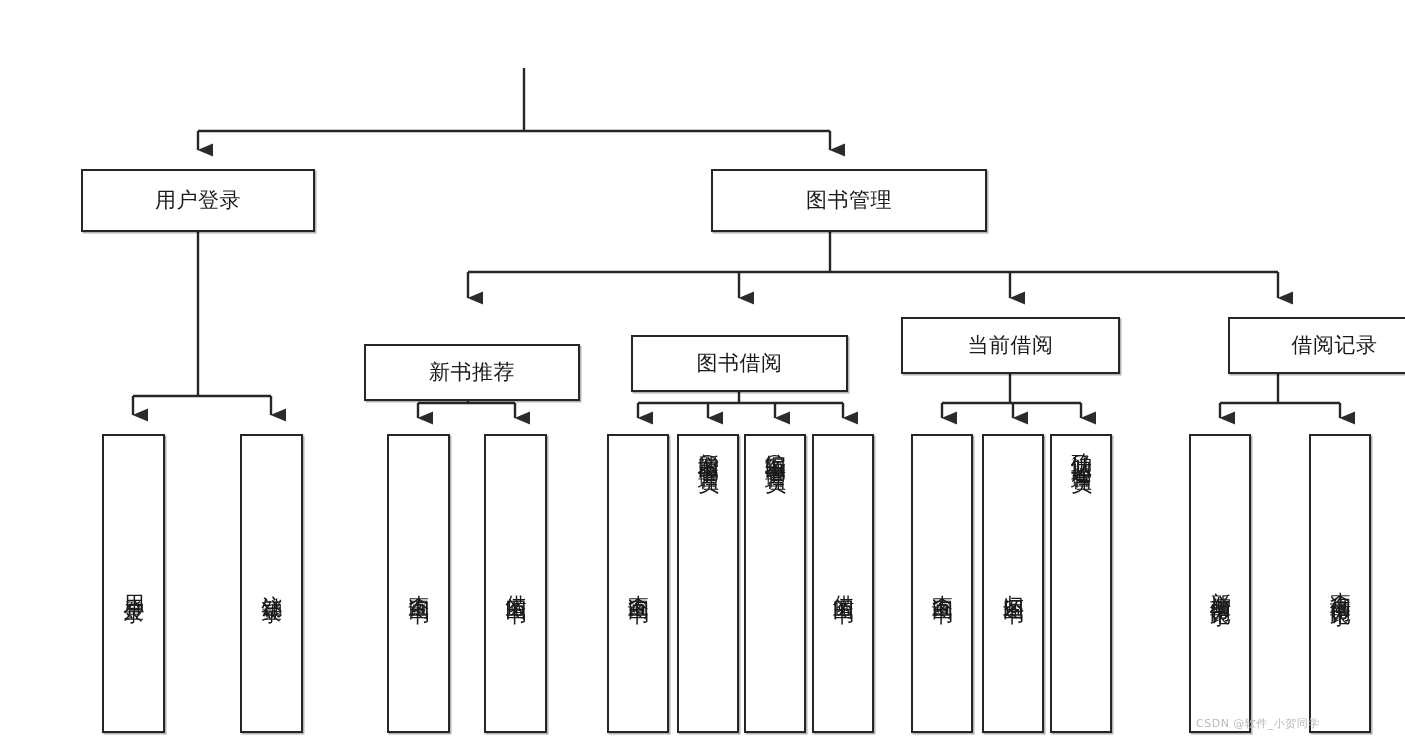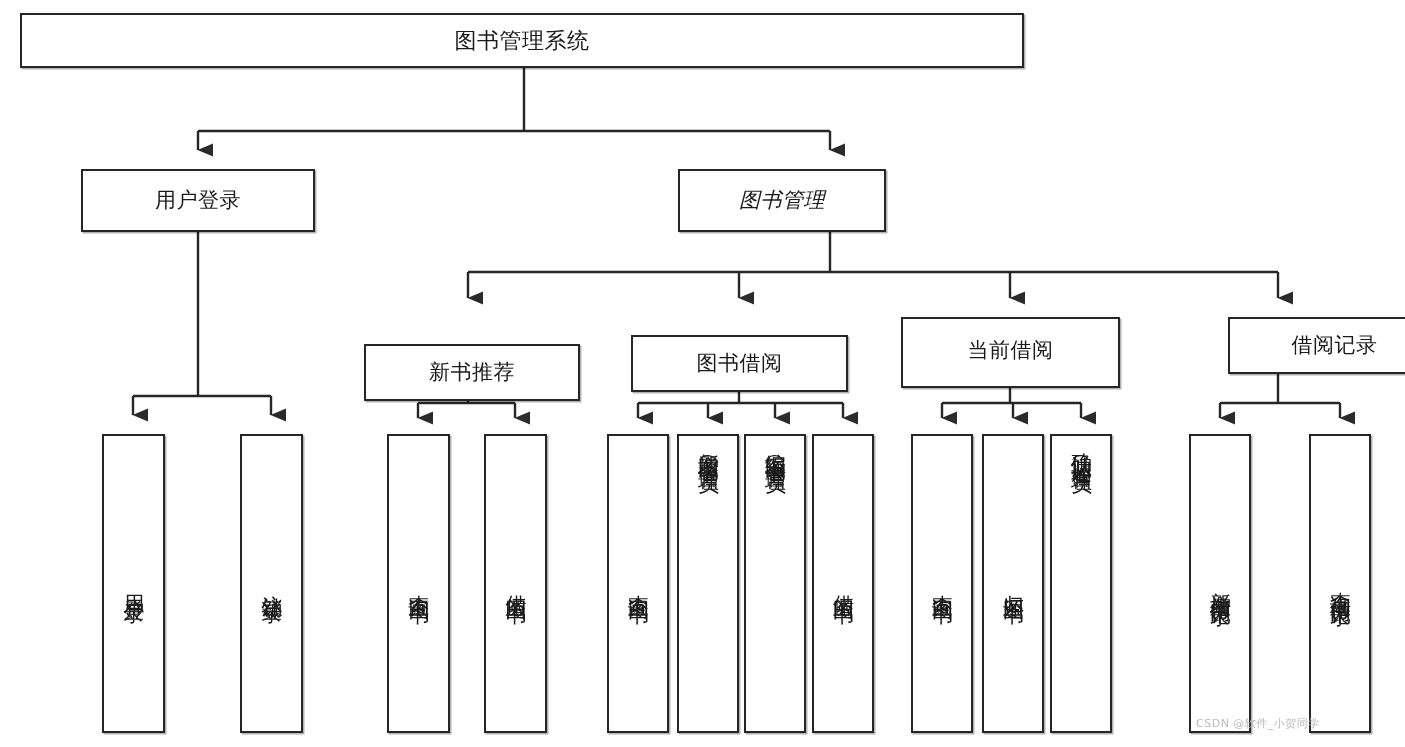--- a/index.html
+++ b/index.html
@@ -121,38 +121,35 @@
       <path d="M1013,403 L1013,418" marker-end="url(#arrowdown)"></path>
       <path d="M1081,403 L1081,418" marker-end="url(#arrowdown)"></path>
 
       <path d="M1278,374 L1278,403"></path>
       <path d="M1220,403 L1340,403"></path>
       <path d="M1220,403 L1220,418" marker-end="url(#arrowdown)"></path>
       <path d="M1340,403 L1340,418" marker-end="url(#arrowdown)"></path>
     </g>
   </svg>
 
-  <div class="node-box node-root" style="left:20px; top:13px; width:1004px; height:55px;">
-    <span class="node-label">图书管理系统</span>
-  </div>
 
   <div class="node-box node-l1" style="left:81px; top:169px; width:234px; height:63px;">
     <span class="node-label">用户登录</span>
   </div>
-  <div class="node-box node-l1" style="left:678px; top:169px; width:208px; height:63px;font-style:italic;">
+  <div class="node-box node-l1" style="left:711px; top:169px; width:276px; height:63px;">
     <span class="node-label">图书管理</span>
   </div>
 
   <div class="node-box node-l2" style="left:364px; top:317px; width:216px; height:57px;margin-top:27px;">
     <span class="node-label">新书推荐</span>
   </div>
   <div class="node-box node-l2" style="left:631px; top:335px; width:217px; height:57px;">
     <span class="node-label">图书借阅</span>
   </div>
-  <div class="node-box node-l2" style="left:901px; top:317px; width:219px; height:71px;font-family:Liberation Mono, monospace;">
+  <div class="node-box node-l2" style="left:901px; top:317px; width:219px; height:57px;">
     <span class="node-label">当前借阅</span>
   </div>
   <div class="node-box node-l2" style="left:1228px; top:317px; width:213px; height:57px;">
     <span class="node-label">借阅记录</span>
   </div>
 
   <div class="node-box node-leaf align-mid" style="left:102px; top:434px; width:63px; height:299px;">
     <span class="node-label">用户登录</span>
   </div>
   <div class="node-box node-leaf align-mid" style="left:240px; top:434px; width:63px; height:299px;">

